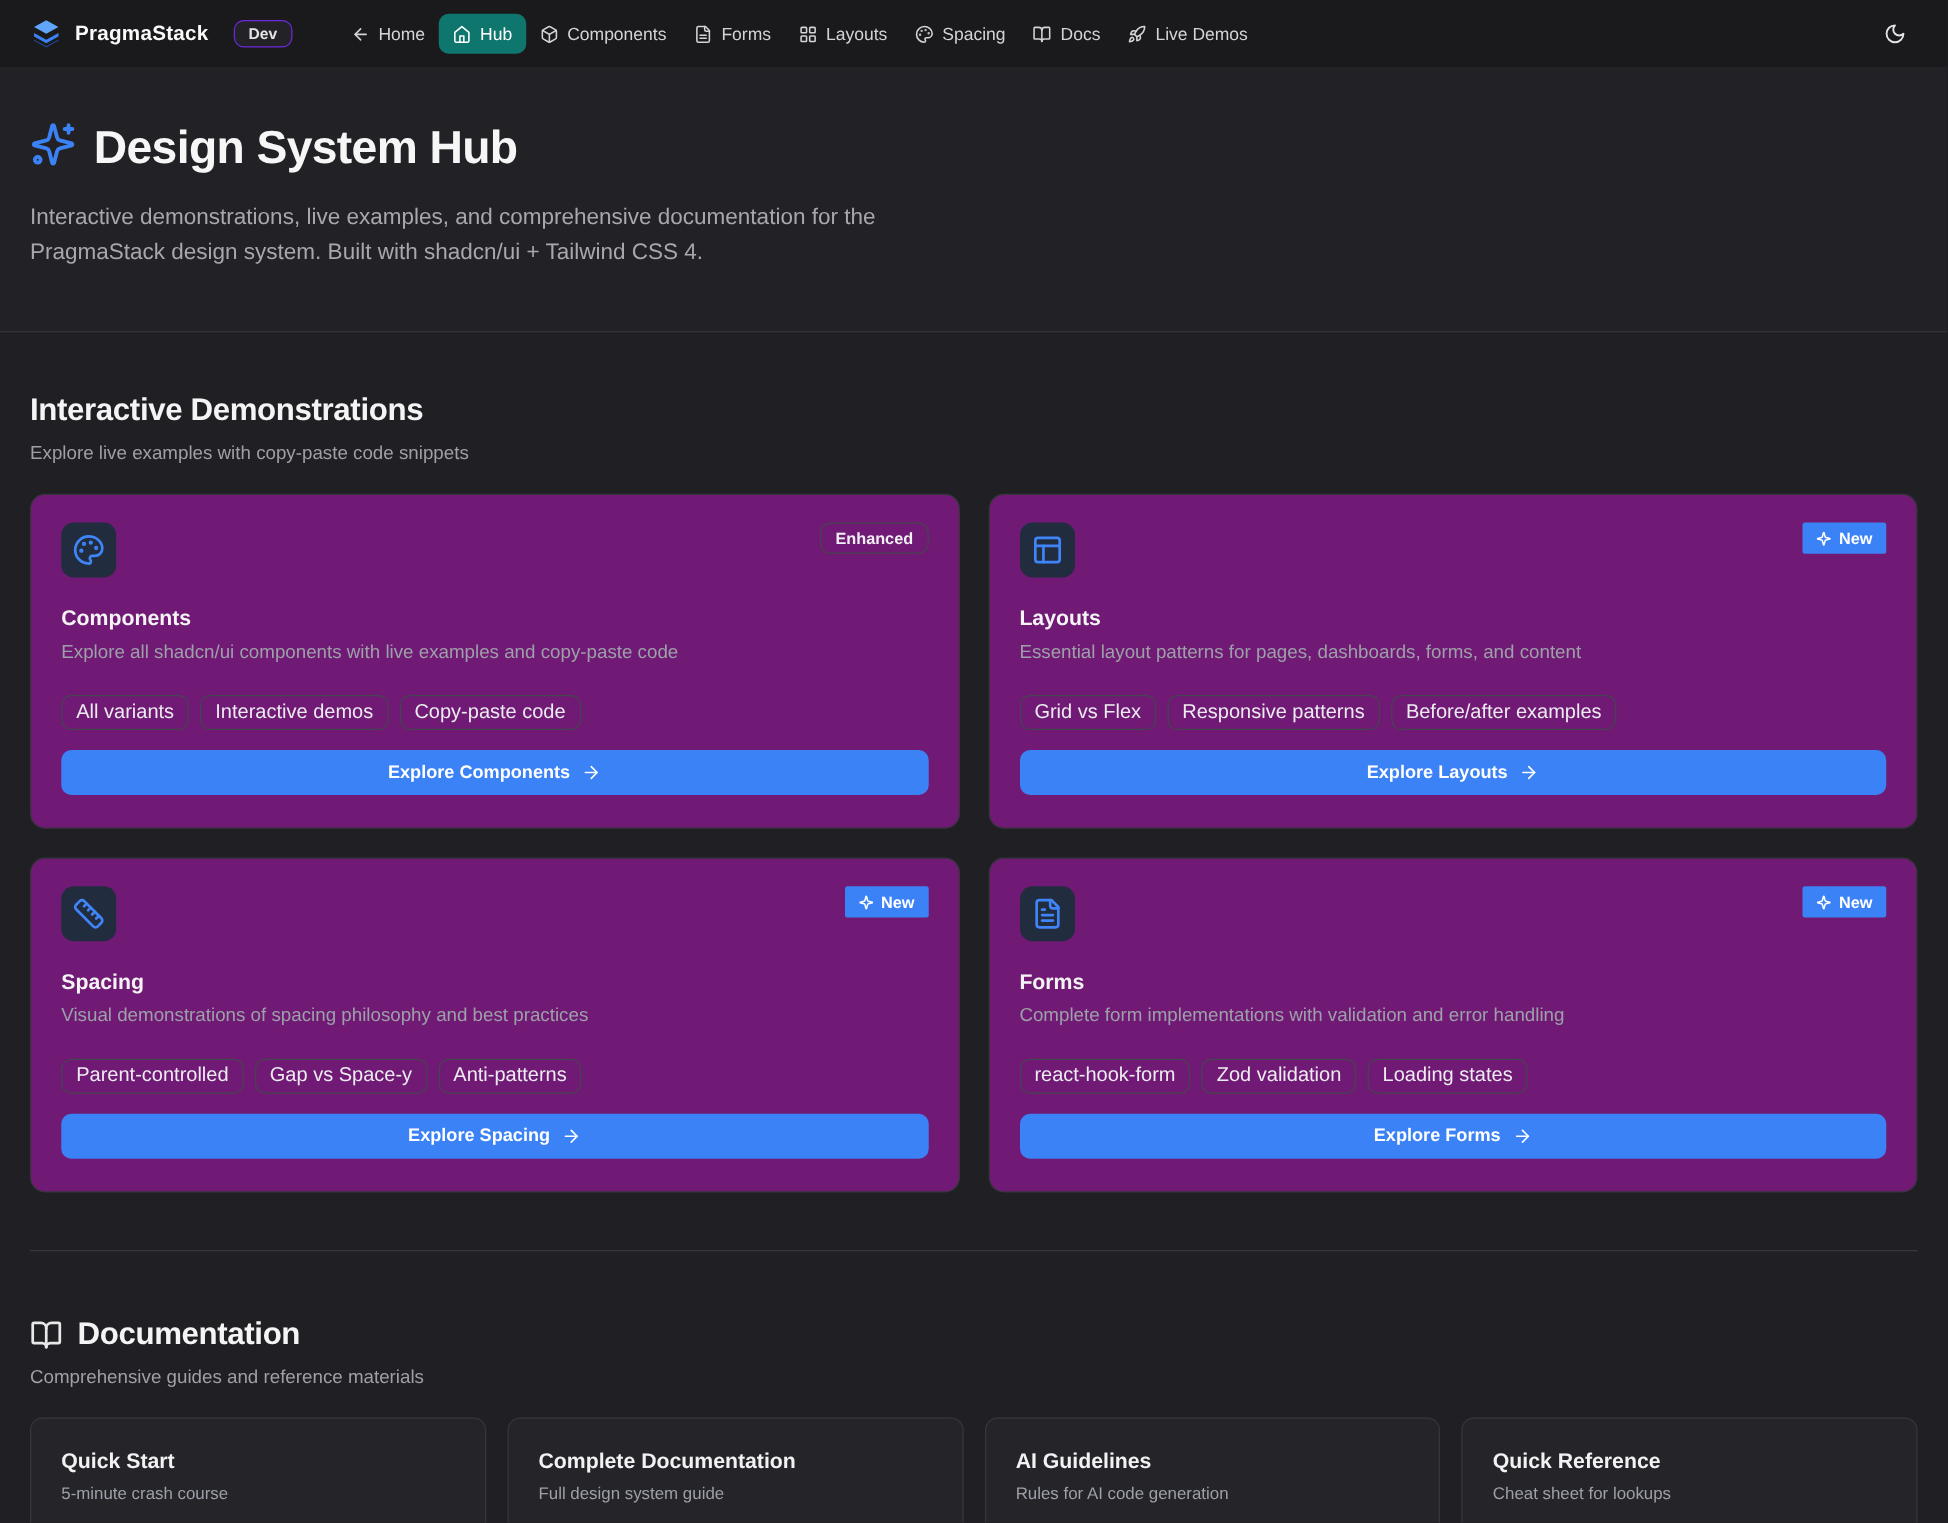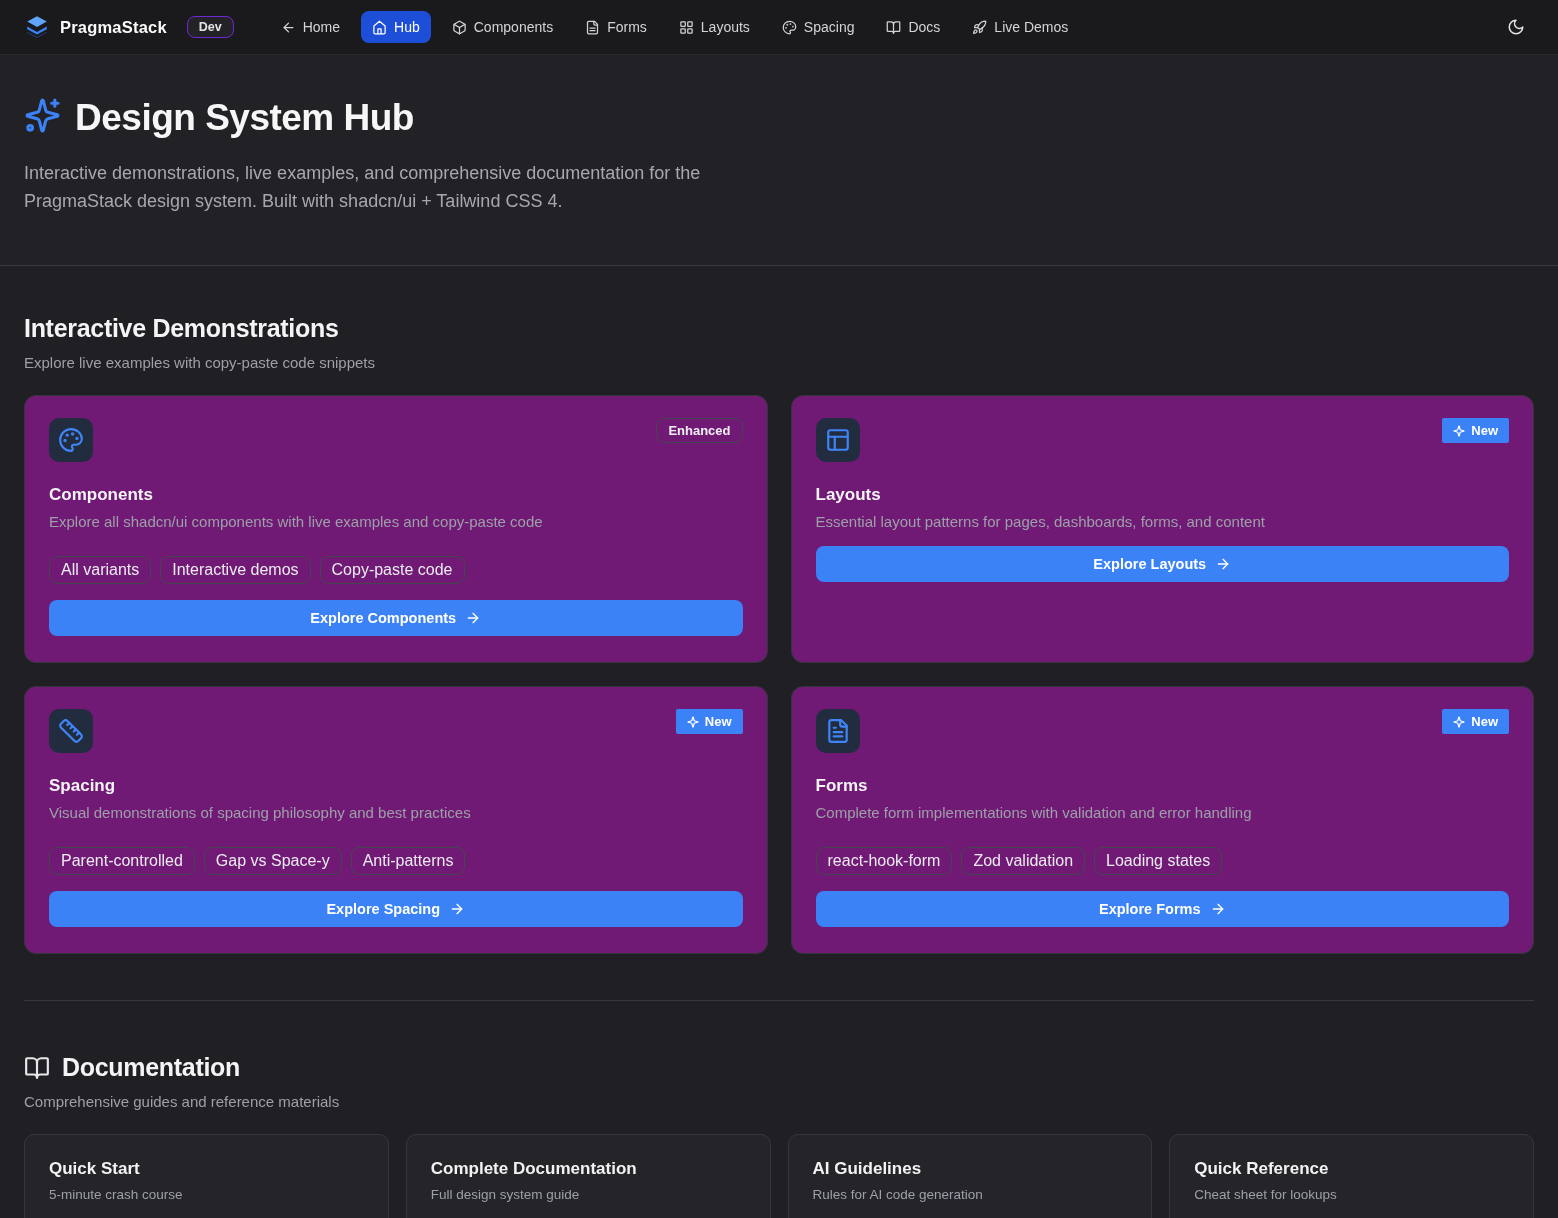--- a/index.html
+++ b/index.html
@@ -16,27 +16,27 @@
   .navbar {
     height: 55px; background: #1a1a1d; border-bottom: 1px solid #2a2a2f;
     display: flex; align-items: center; padding: 0 24px;
   }
   .brand { display: flex; align-items: center; gap: 10px; cursor: pointer; }
   .brand-name { font-size: 16.5px; font-weight: 700; color: #fafafa; letter-spacing: .2px; }
   .dev-badge {
     margin-left: 10px; font-size: 12.5px; font-weight: 700; color: #e4e4e7;
     border: 1px solid #6d28d9; border-radius: 8px; padding: 3px 11px; background: #232327;
   }
-  .nav-links { display: flex; align-items: center; gap: 10px; margin-left: 36px; }
+  .nav-links { display: flex; align-items: center; gap: 0; margin-left: 36px; }
   .nav-item {
     display: flex; align-items: center; gap: 7px; padding: 8px 11px; border-radius: 8px;
     font-size: 14px; font-weight: 500; color: #d4d4d8; cursor: pointer; white-space: nowrap;
   }
   .nav-item svg { stroke: #d4d4d8; }
-  .nav-item.active { background: #1d4ed8; color: #ffffff; }
+  .nav-item.active { background: #0f766e; color: #ffffff; }
   .nav-item.active svg { stroke: #ffffff; }
   .nav-spacer { flex: 1; }
   .theme-toggle {
     width: 36px; height: 36px; display: flex; align-items: center; justify-content: center;
     border-radius: 8px; cursor: pointer;
   }
 
   
   .hero {
     background: #222226; border-bottom: 1px solid #38383f;
@@ -279,20 +279,25 @@
           <span>
             <svg width="12" height="12" viewBox="0 0 24 24" fill="none" stroke-width="2.4" stroke-linecap="round" stroke-linejoin="round">
                 <path d="M9.937 15.5A2 2 0 0 0 8.5 14.063l-6.135-1.582a.5.5 0 0 1 0-.962L8.5 9.936A2 2 0 0 0 9.937 8.5l1.582-6.135a.5.5 0 0 1 .963 0L14.063 8.5A2 2 0 0 0 15.5 9.937l6.135 1.581a.5.5 0 0 1 0 .964L15.5 14.063a2 2 0 0 0-1.437 1.437l-1.582 6.135a.5.5 0 0 1-.963 0z"></path>
               </svg>
           </span>
           <span>New</span>
         </span>
       </div>
       <div class="demo-card-title">Layouts</div>
       <div class="demo-card-desc">Essential layout patterns for pages, dashboards, forms, and content</div>
+      <div class="tag-row">
+        <span class="tag">Grid vs Flex</span>
+        <span class="tag">Responsive patterns</span>
+        <span class="tag">Before/after examples</span>
+      </div>
       <button class="explore-btn">
         <span>Explore Layouts</span>
         <span>
           <svg width="16" height="16" viewBox="0 0 24 24" fill="none" stroke-width="2" stroke-linecap="round" stroke-linejoin="round">
               <path d="M5 12h14"></path>
               <path d="m12 5 7 7-7 7"></path>
             </svg>
         </span>
       </button>
     </div>

